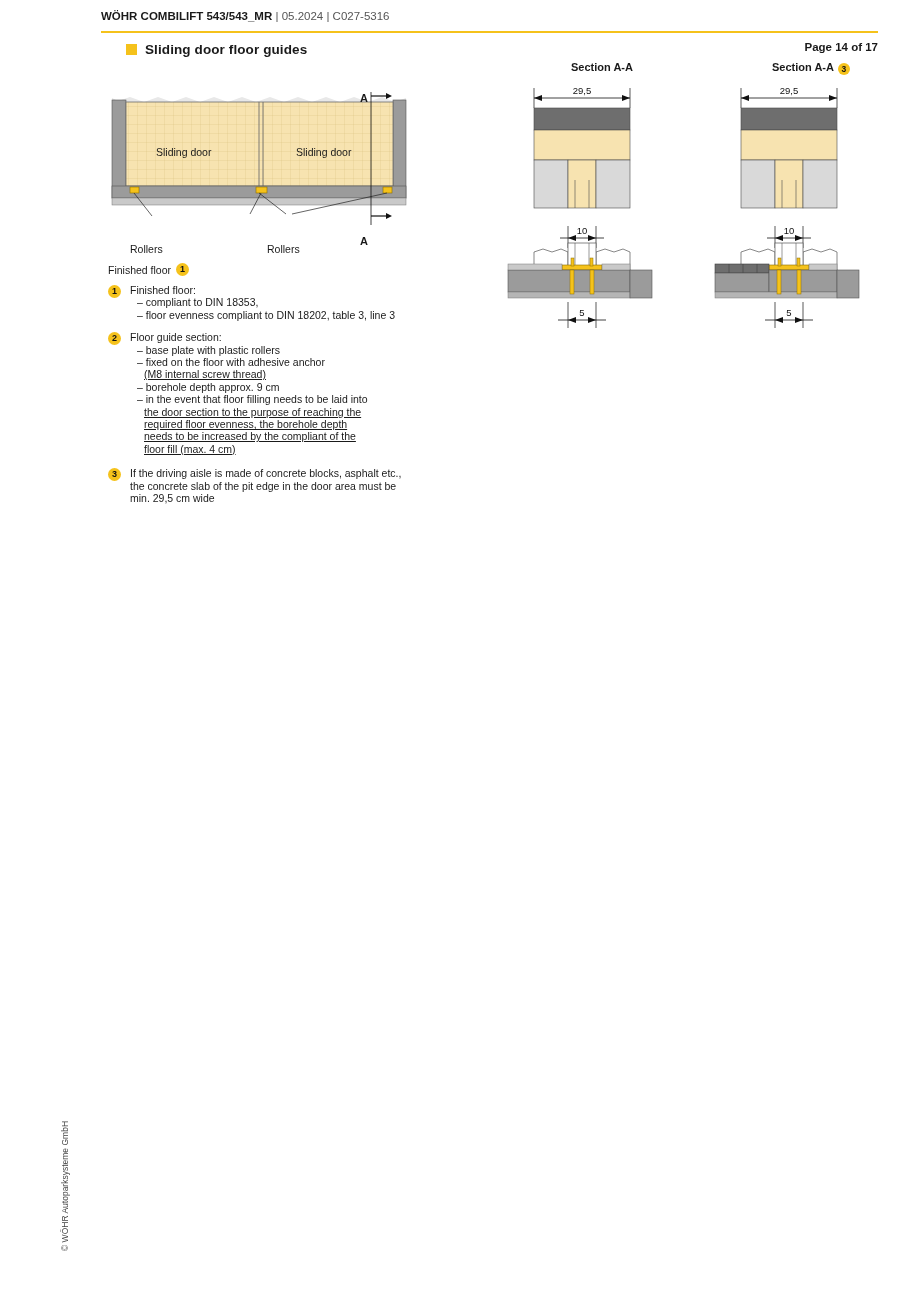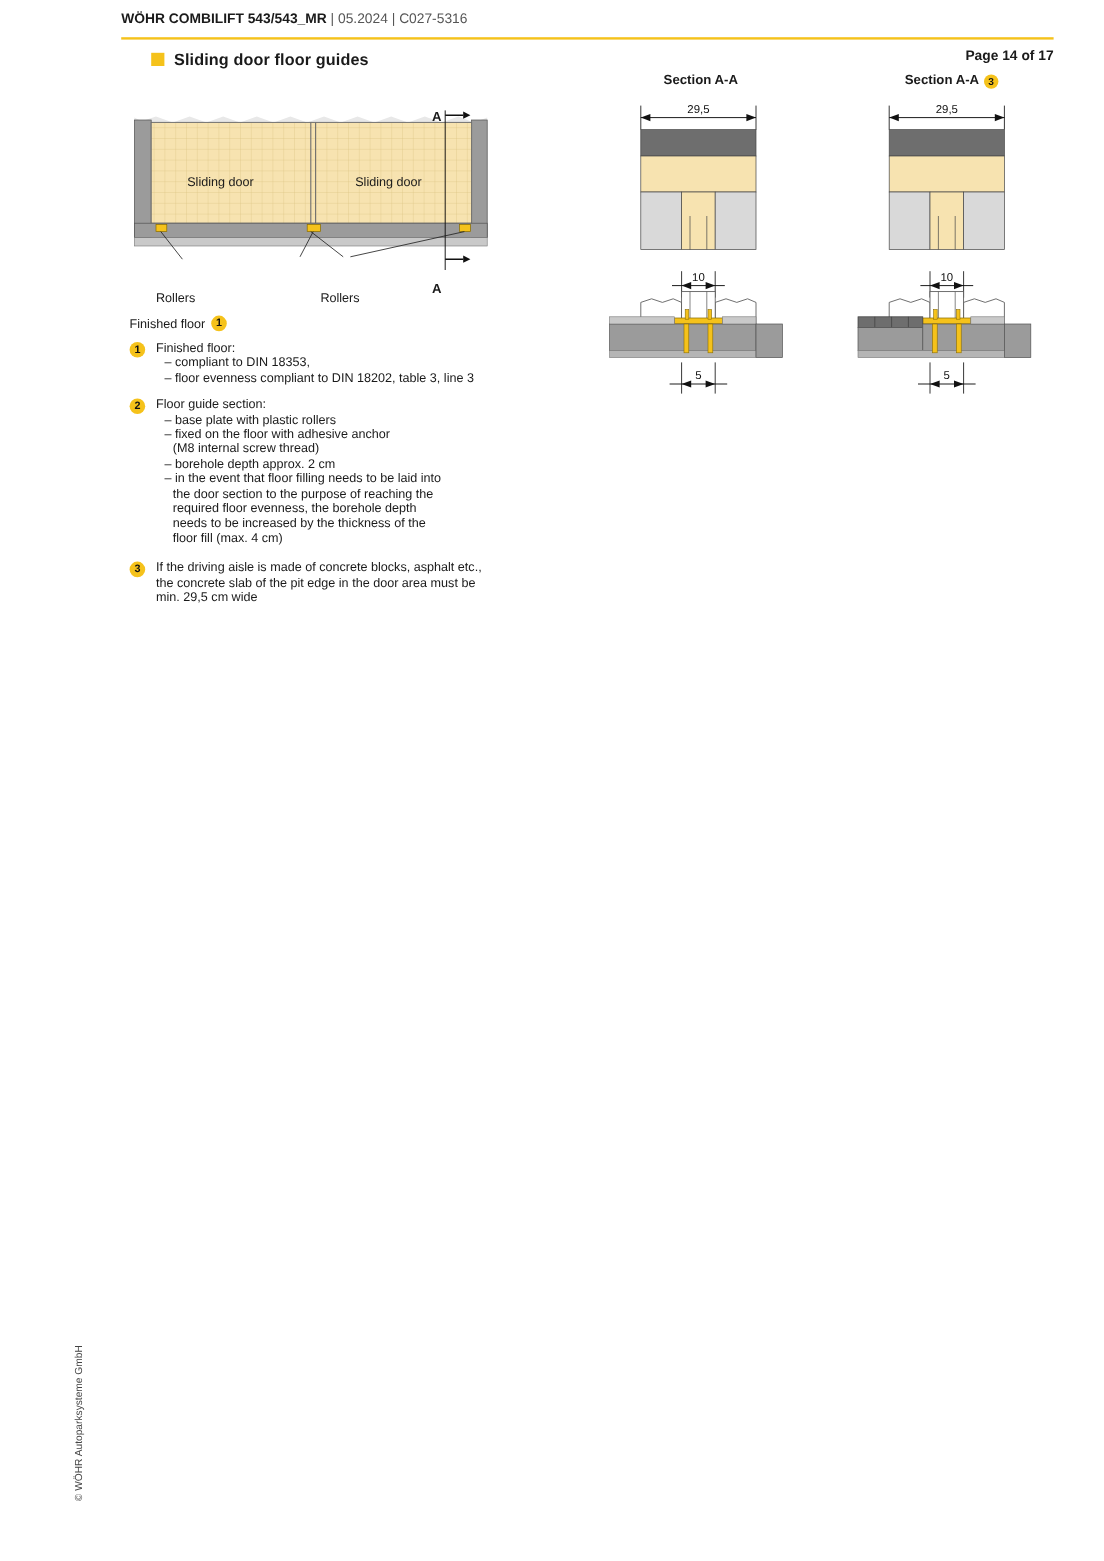--- a/index.html
+++ b/index.html
@@ -123,28 +123,30 @@
   }
   .legend-text .sub {
     display: block;
     padding-left: 7px;
     white-space: pre;
   }
   .legend-text .sub2 {
     display: block;
     padding-left: 14px;
     white-space: pre;
+    text-decoration: underline;
   }
 
   
   .sec-caption {
     position: absolute;
     font-size: 11px;
     font-weight: bold;
     white-space: nowrap;
+    margin-left: 18px;
   }
   .caption-badge {
     display: inline-block;
     width: 12px;
     height: 12px;
     border-radius: 50%;
     background: #f5c21b;
     color: #111;
     font-size: 8.5px;
     font-weight: bold;
@@ -263,25 +265,25 @@
       </div>
     </div>
 
     <div class="legend-item" style="margin-top:10px;">
       <div class="bullet">2</div>
       <div class="legend-text">
         <span>Floor guide section:</span>
         <span class="sub">– base plate with plastic rollers</span>
         <span class="sub">– fixed on the floor with adhesive anchor</span>
         <span class="sub2">(M8 internal screw thread)</span>
-        <span class="sub">– borehole depth approx. 2 cm</span>
+        <span class="sub">– borehole depth approx. 9 cm</span>
         <span class="sub">– in the event that floor filling needs to be laid into</span>
         <span class="sub2">the door section to the purpose of reaching the</span>
         <span class="sub2">required floor evenness, the borehole depth</span>
-        <span class="sub2">needs to be increased by the thickness of the</span>
+        <span class="sub2">needs to be increased by the compliant of the</span>
         <span class="sub2">floor fill (max. 4 cm)</span>
       </div>
     </div>
 
     <div class="legend-item" style="margin-top:12px;">
       <div class="bullet">3</div>
       <div class="legend-text">
         <span>If the driving aisle is made of concrete blocks, asphalt etc.,</span>
         <span style="display:block;">the concrete slab of the pit edge in the door area must be</span>
         <span style="display:block;">min. 29,5 cm wide</span>

